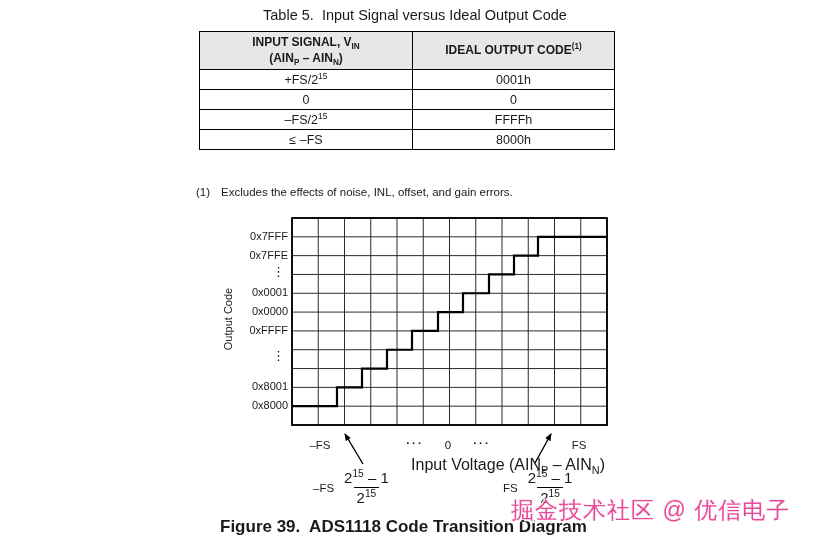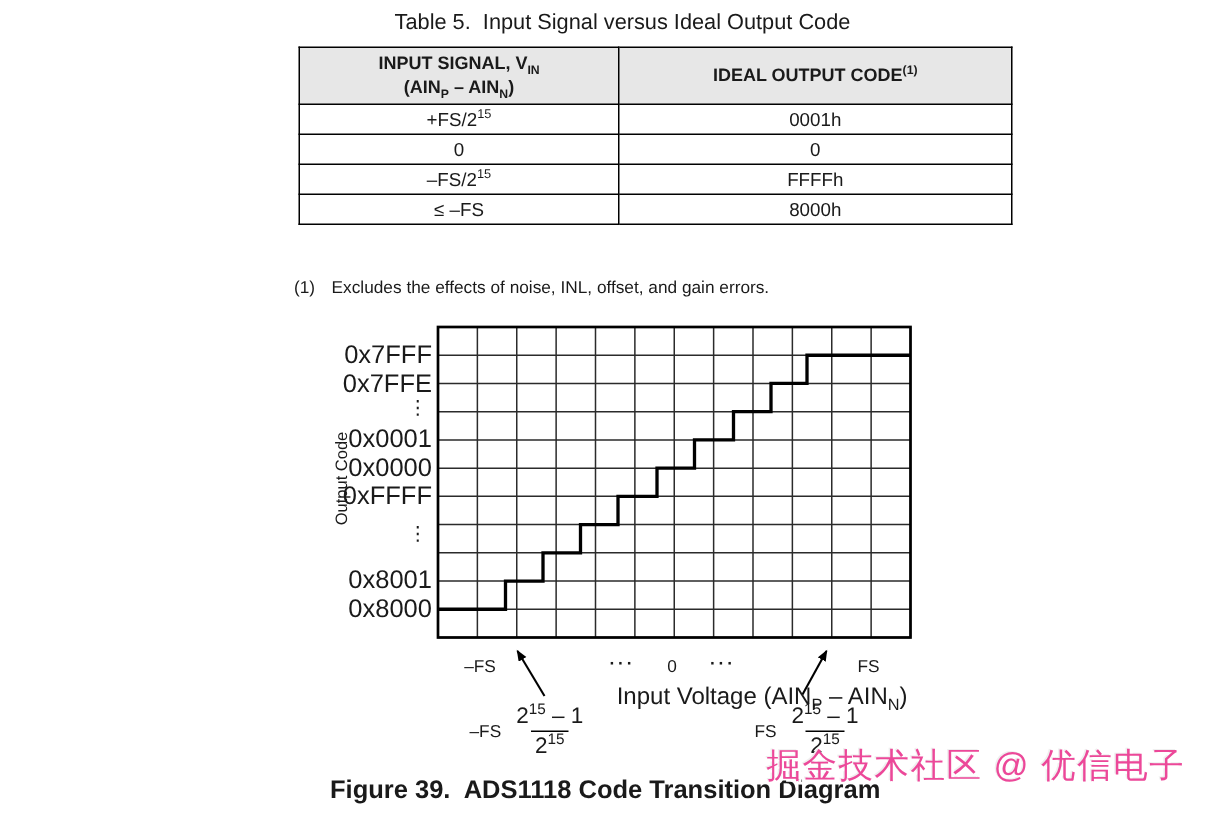--- a/index.html
+++ b/index.html
@@ -11,21 +11,21 @@
   }
   sup { font-size:0.68em; vertical-align:super; line-height:0; }
   sub { font-size:0.68em; vertical-align:sub; line-height:0; }
 
   
   .table-title {
     position:absolute; left:160px; top:7px; width:510px;
     text-align:center; font-weight:normal; font-size:14.5px; white-space:pre;
   }
   table.sig-table {
-    position:absolute; left:199px; top:31px; width:476px;
+    position:absolute; left:199px; top:31px; width:416px;
     border-collapse:collapse; table-layout:fixed;
   }
   .sig-table th, .sig-table td {
     border:1.5px solid #000; text-align:center; vertical-align:middle;
   }
   .sig-table th {
     background:#e7e7e7; font-weight:bold; font-size:12px;
     height:38px; line-height:1.3;
   }
   .sig-table td { font-size:12.5px; height:20px; }
@@ -40,21 +40,21 @@
   .figure { position:absolute; left:220px; top:210px; width:420px; height:310px; }
   .figure svg { position:absolute; left:0; top:0; }
 
   .y-title {
     position:absolute; left:-51px; top:102px; width:120px; height:14px;
     text-align:center; font-size:11px;
     transform:rotate(-90deg);
   }
   .ylab {
     position:absolute; left:0; width:68px; height:13px;
-    text-align:right; font-size:17px; line-height:13px;
+    text-align:right; font-size:11px; line-height:13px;
   }
   .ylab.dots { font-size:13px; letter-spacing:0; padding-right:3px; }
   .y0{top:20px}.y1{top:39px}.y2{top:55px}.y3{top:76px}.y4{top:95px}
   .y5{top:114px}.y6{top:139px}.y7{top:170px}.y8{top:189px}
 
   .xlab { position:absolute; top:229px; text-align:center; font-size:11.5px; }
   .xlab.dots { letter-spacing:2px; font-weight:bold; }
   .x0{left:70px;width:60px}
   .x1{left:180px;width:30px;top:227px}
   .x2{left:213px;width:30px}

